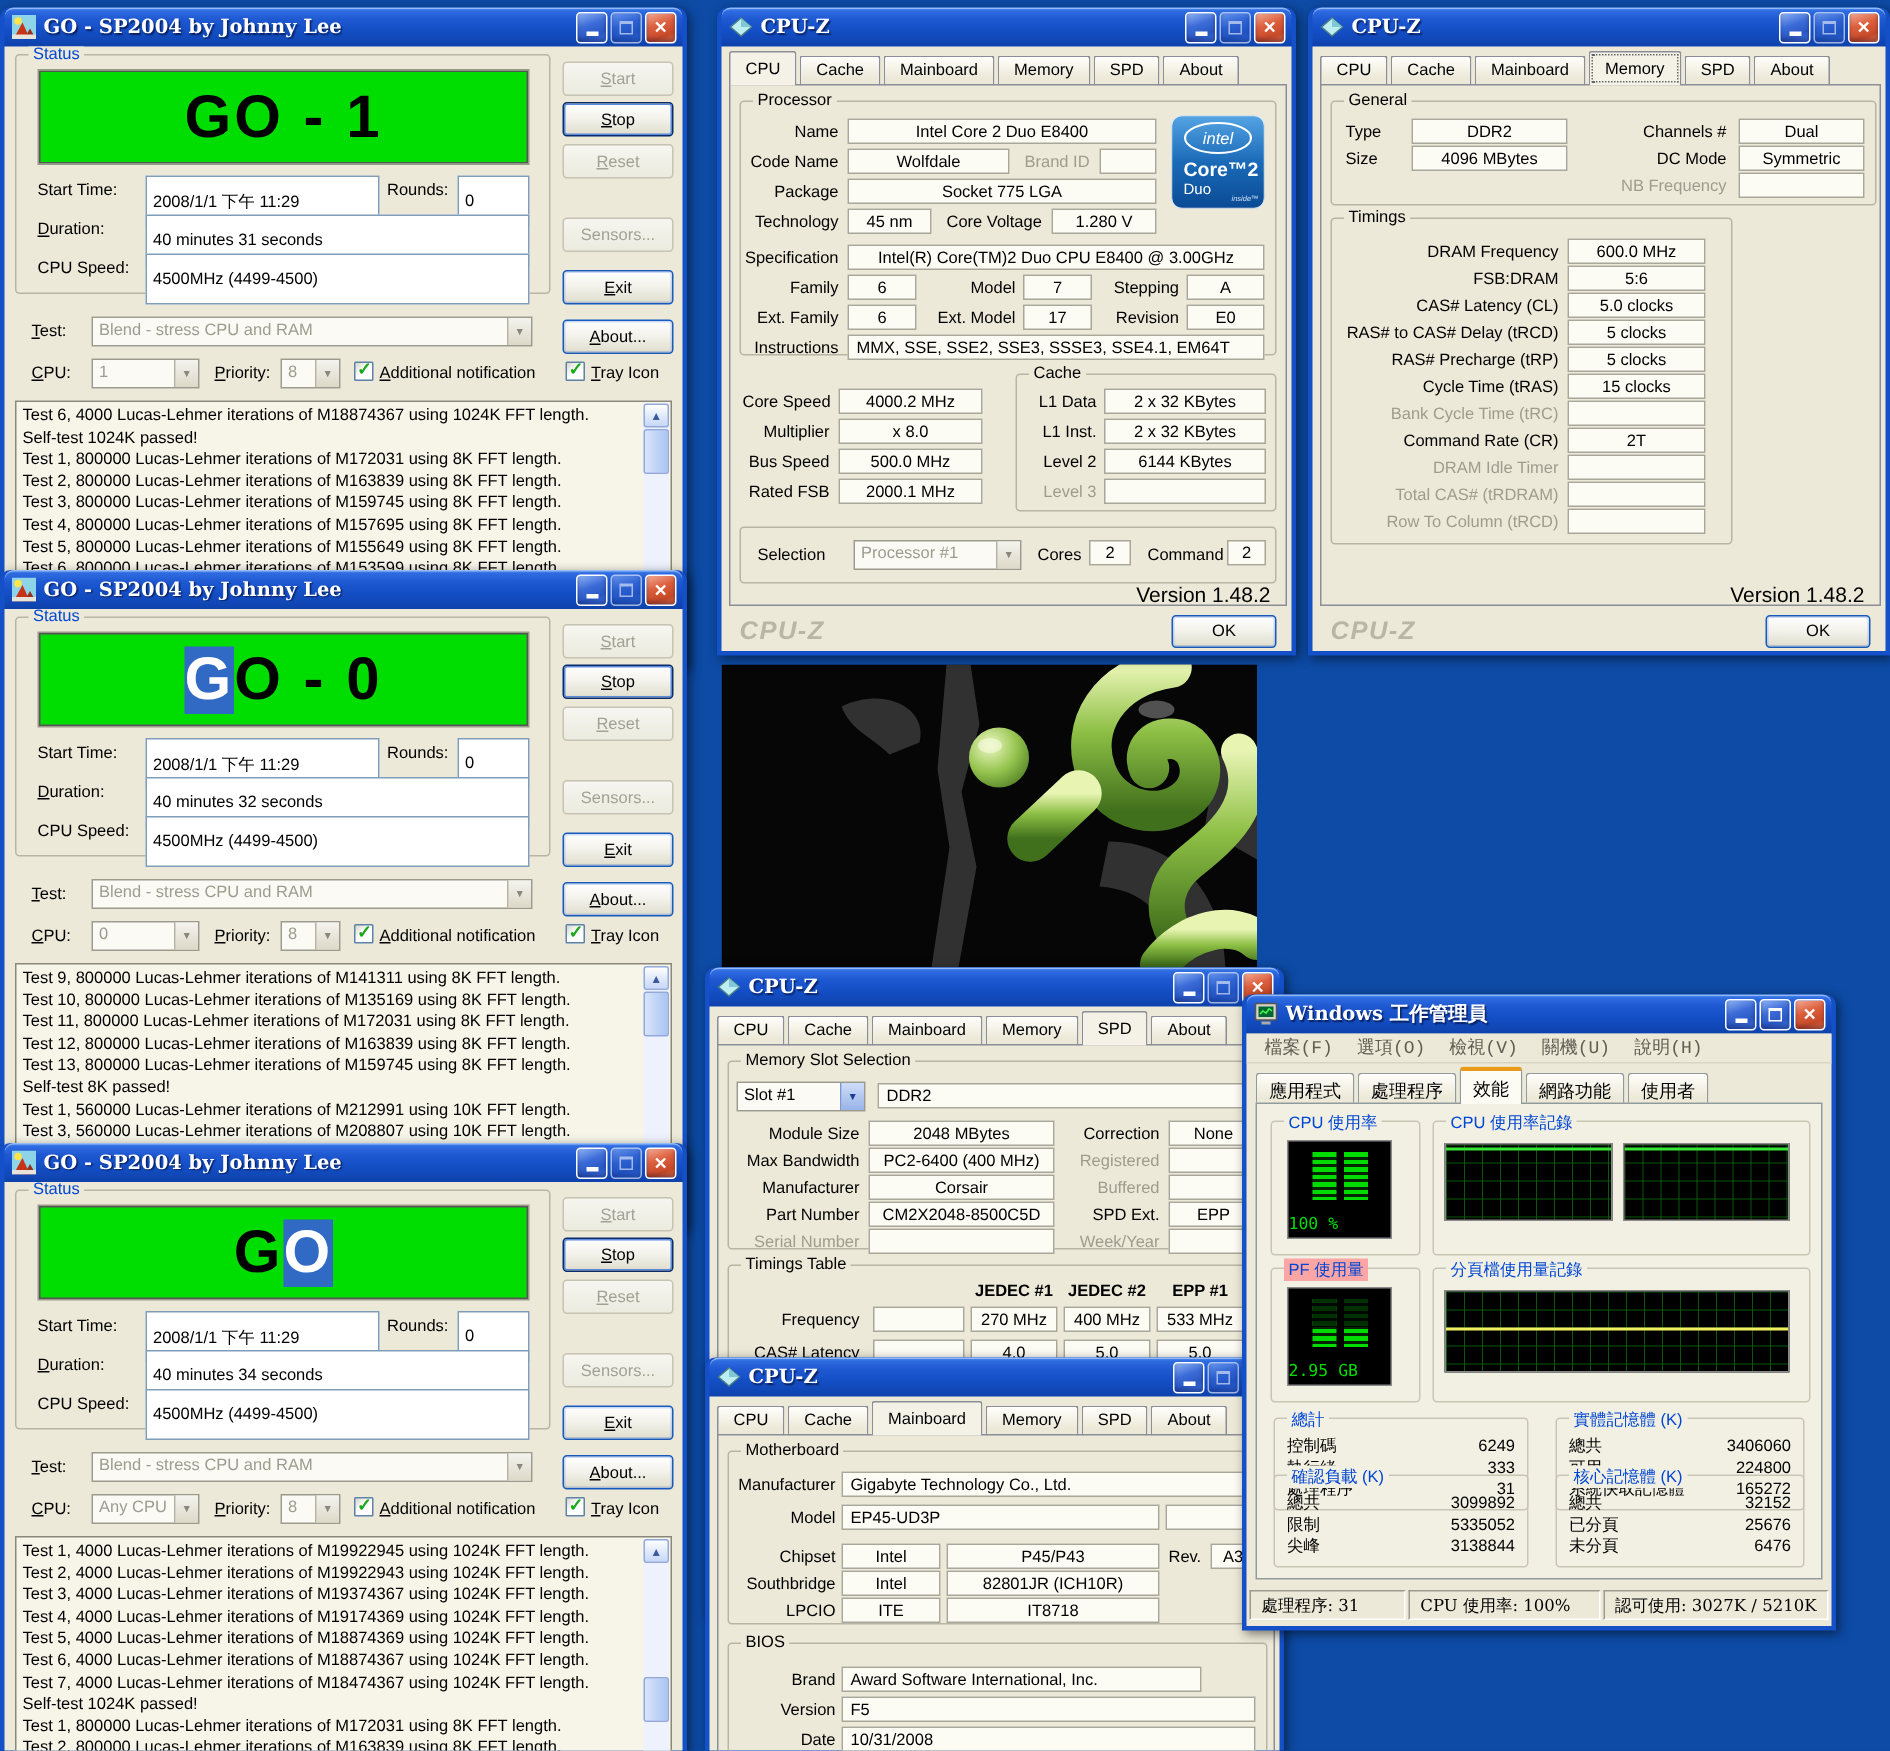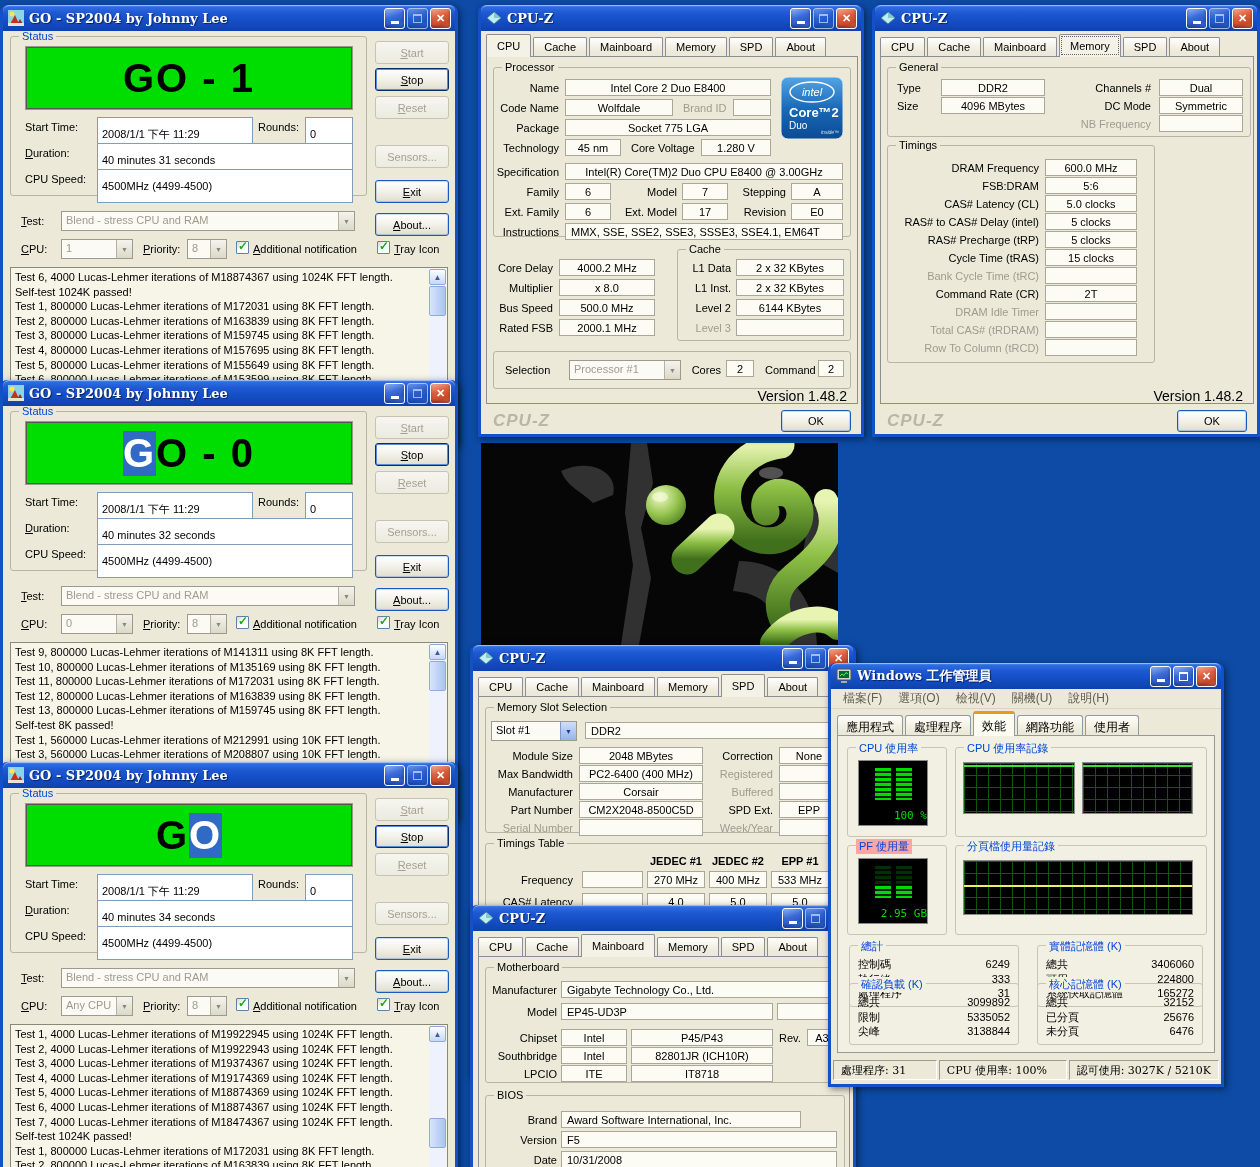--- a/index.html
+++ b/index.html
@@ -49,26 +49,26 @@
 .ctab.sel{height:23px;background:#f4f2e6;position:relative;z-index:3;padding-top:5px}
 .ctab.foc{outline:1px dotted #666;outline-offset:-3px}
 .cpanel{position:absolute;border:1px solid #8b8e98}
 .czver{position:absolute;font-size:14px;white-space:nowrap}
 .wmark{position:absolute;font-size:17px;font-weight:bold;font-style:italic;color:#b9b6a5;letter-spacing:1px}
 .xtabs{position:absolute;display:flex;align-items:flex-end}
 .xtab{border:1px solid #919b9c;border-bottom:none;border-radius:3px 3px 0 0;padding:3px 8px;font-size:12px;background:linear-gradient(180deg,#fffefa,#ece9d8 80%);margin-right:2px;height:21px;white-space:nowrap;font-family:"DejaVu Serif",serif}
 .xtab.sel{height:25px;padding-top:4px;background:#fcfbf4;border-top:3px solid #e89a18;position:relative;z-index:3}
 .xpage{position:absolute;border:1px solid #919b9c;background:#f2f0e3}
 .menu{position:absolute;top:0;left:0;right:0;height:20px;background:#ECE9D8;display:flex;align-items:center;padding-left:4px;border-bottom:1px solid #d8d5c4}
-.mitem{font-size:12px;color:#605e52;padding:0 8px;font-family:Liberation Sans, sans-serif;white-space:nowrap}
+.mitem{font-size:12px;color:#605e52;padding:0 8px;font-family:Liberation Mono, monospace;white-space:nowrap}
 .ledpanel{position:absolute;background:#000;border:1px solid #8a8a8a}
 .ledbars{position:absolute;top:7px;left:0;right:0;display:flex;gap:5px;justify-content:center}
 .ledcol{width:16px;height:32px;background:repeating-linear-gradient(180deg,#00dc00 0 3px,#042404 3px 5px)}
 .ledcol.pfc{background:linear-gradient(180deg,rgba(0,0,0,.78) 0 58%,rgba(0,0,0,0) 58%),repeating-linear-gradient(180deg,#00dc00 0 3px,#042404 3px 5px)}
-.ledtxt{position:absolute;bottom:3px;left:0;right:0;text-align:right;color:#00dc00;font-size:11px;font-family:"DejaVu Sans Mono",monospace}
+.ledtxt{position:absolute;bottom:3px;left:0;right:0;text-align:left;color:#00dc00;font-size:11px;font-family:"DejaVu Sans Mono",monospace}
 .graph{position:absolute;background-color:#000;border:1px solid #8a8a8a;background-image:linear-gradient(90deg,#0a5a0a 1px,transparent 1px),linear-gradient(180deg,#0a5a0a 1px,transparent 1px);background-size:12px 12px;overflow:hidden}
 .gline{position:absolute;left:0;right:0;height:2px}
 .trows{position:absolute;left:8px;right:8px;top:11px}
 .trow{display:flex;justify-content:space-between;font-size:11px;line-height:14.5px}
 .sbar{position:absolute;display:flex;gap:2px}
 .sbarcell{height:20px;border:1px solid;border-color:#9e9b8e #fff #fff #9e9b8e;font-size:11px;display:flex;align-items:center;padding:0 7px;font-family:"DejaVu Serif",serif;white-space:nowrap}
 .thead{position:absolute;font-size:11px;font-weight:bold;text-align:center;white-space:nowrap}
 </style>
 </head>
 <body>
@@ -465,21 +465,21 @@
   <div class="cfld" style="left:310px;top:152px;width:52px">A</div>
   <div class="lbl lblR" style="left:14px;top:175px;width:64px">Ext. Family</div>
   <div class="cfld" style="left:84px;top:172px;width:46px">6</div>
   <div class="lbl lblR" style="left:138px;top:175px;width:58px">Ext. Model</div>
   <div class="cfld" style="left:201px;top:172px;width:46px">17</div>
   <div class="lbl lblR" style="left:255px;top:175px;width:50px">Revision</div>
   <div class="cfld" style="left:310px;top:172px;width:52px">E0</div>
   <div class="lbl lblR" style="left:8px;top:195px;width:70px">Instructions</div>
   <div class="cfld lft" style="left:84px;top:192px;width:278px">MMX, SSE, SSE2, SSE3, SSSE3, SSE4.1, EM64T</div>
 
-  <div class="lbl lblR" style="left:14px;top:231px;width:58px">Core Delay</div>
+  <div class="lbl lblR" style="left:14px;top:231px;width:58px">Core Speed</div>
   <div class="cfld" style="left:78px;top:228px;width:96px">4000.2 MHz</div>
   <div class="lbl lblR" style="left:14px;top:251px;width:58px">Multiplier</div>
   <div class="cfld" style="left:78px;top:248px;width:96px">x 8.0</div>
   <div class="lbl lblR" style="left:14px;top:271px;width:58px">Bus Speed</div>
   <div class="cfld" style="left:78px;top:268px;width:96px">500.0 MHz</div>
   <div class="lbl lblR" style="left:14px;top:291px;width:58px">Rated FSB</div>
   <div class="cfld" style="left:78px;top:288px;width:96px">2000.1 MHz</div>
 
   <div class="grp" style="left:196px;top:218px;width:174px;height:92px">
         <span class="gcap">Cache</span>
@@ -556,21 +556,21 @@
 
   <div class="grp" style="left:12px;top:114px;width:268px;height:218px">
         <span class="gcap">Timings</span>
       </div>
   <div class="lbl lblR" style="left:20px;top:131px;width:144px">DRAM Frequency</div>
   <div class="cfld" style="left:170px;top:128px;width:92px">600.0 MHz</div>
   <div class="lbl lblR" style="left:20px;top:149px;width:144px">FSB:DRAM</div>
   <div class="cfld" style="left:170px;top:146px;width:92px">5:6</div>
   <div class="lbl lblR" style="left:20px;top:167px;width:144px">CAS# Latency (CL)</div>
   <div class="cfld" style="left:170px;top:164px;width:92px">5.0 clocks</div>
-  <div class="lbl lblR" style="left:20px;top:185px;width:144px">RAS# to CAS# Delay (intel)</div>
+  <div class="lbl lblR" style="left:20px;top:185px;width:144px">RAS# to CAS# Delay (tRCD)</div>
   <div class="cfld" style="left:170px;top:182px;width:92px">5 clocks</div>
   <div class="lbl lblR" style="left:20px;top:203px;width:144px">RAS# Precharge (tRP)</div>
   <div class="cfld" style="left:170px;top:200px;width:92px">5 clocks</div>
   <div class="lbl lblR" style="left:20px;top:221px;width:144px">Cycle Time (tRAS)</div>
   <div class="cfld" style="left:170px;top:218px;width:92px">15 clocks</div>
   <div class="lbl lblR dis" style="left:20px;top:239px;width:144px">Bank Cycle Time (tRC)</div>
   <div class="cfld" style="left:170px;top:236px;width:92px"></div>
   <div class="lbl lblR" style="left:20px;top:257px;width:144px">Command Rate (CR)</div>
   <div class="cfld" style="left:170px;top:254px;width:92px">2T</div>
   <div class="lbl lblR dis" style="left:20px;top:275px;width:144px">DRAM Idle Timer</div>

